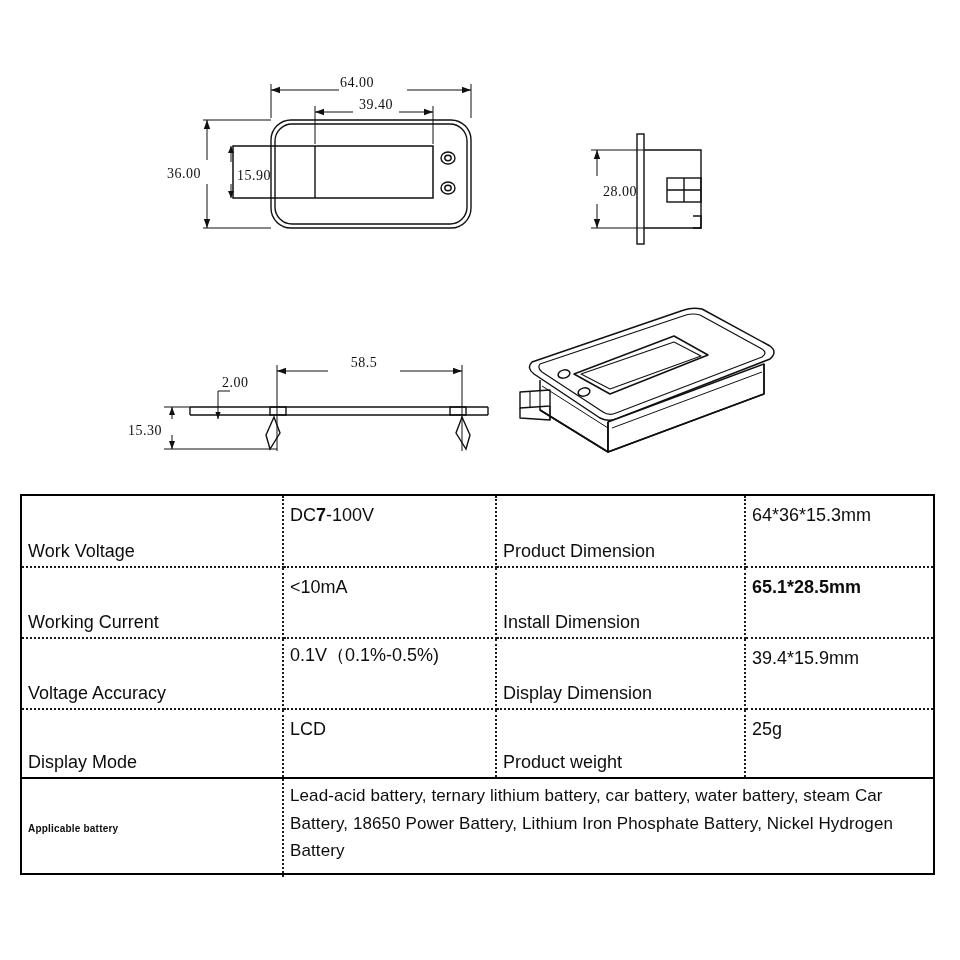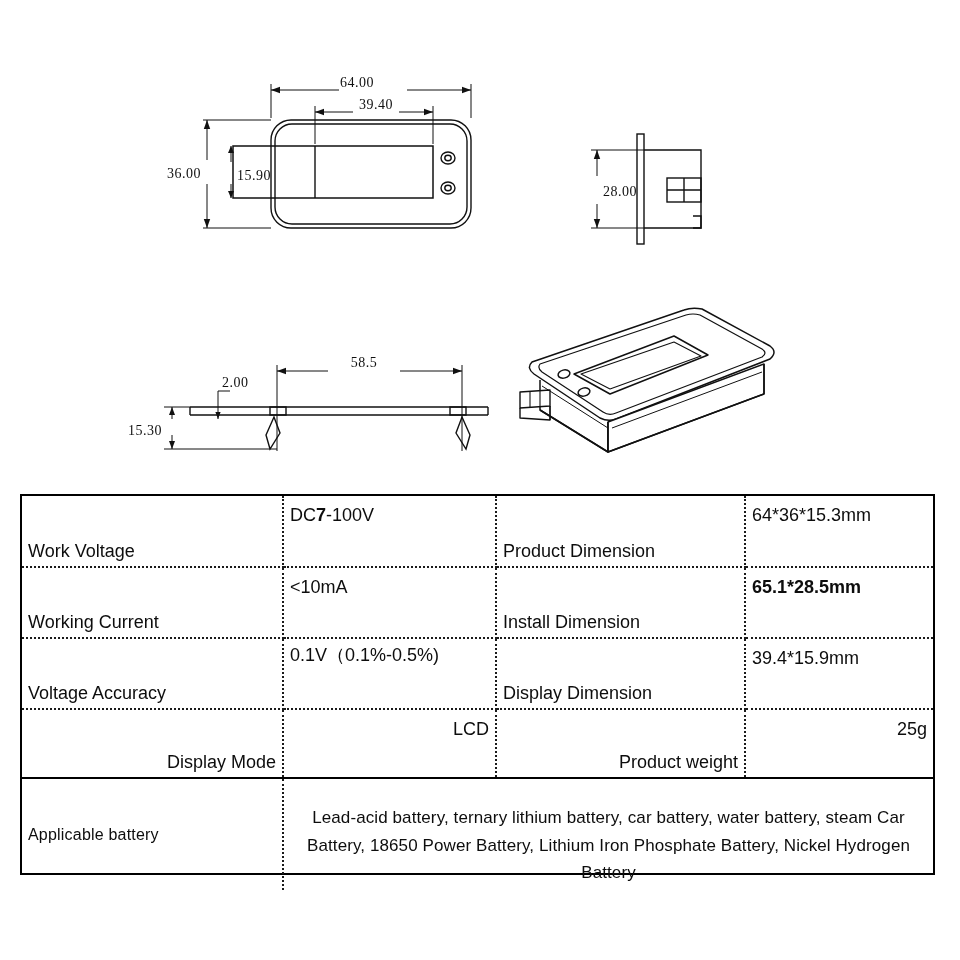--- a/index.html
+++ b/index.html
@@ -66,35 +66,35 @@
 
   
   td.val{vertical-align:top;padding-top:9px;}
   td.val.low{vertical-align:top;padding-top:6px;}
   td.lbl{vertical-align:bottom;padding-bottom:4px;margin-left:27px;}
 
   td.bold{font-weight:700;}
   .b7{font-weight:700;}
 
   
-  tr.r4 td{border-bottom:2px solid #000;text-align:right;}
+  tr.r4 td{border-bottom:2px solid #000;}
 
   td.applabel{
-    font-size:16px;
+    font-size:10px;
     vertical-align:middle;
     padding-bottom:0;
     letter-spacing:0.2px;
+    font-weight:bold;
   }
   td.battery-list{
     vertical-align:top;
-    padding-top:25px;
+    padding-top:3px;
     font-size:17px;
     line-height:1.62;
     letter-spacing:0.1px;
-    text-align:center;
   }
 </style>
 </head>
 <body>
 
 <div id="root">
 
   <div class="drawings">
 
     <div class="dwg" style="left:185px;top:72px;">

